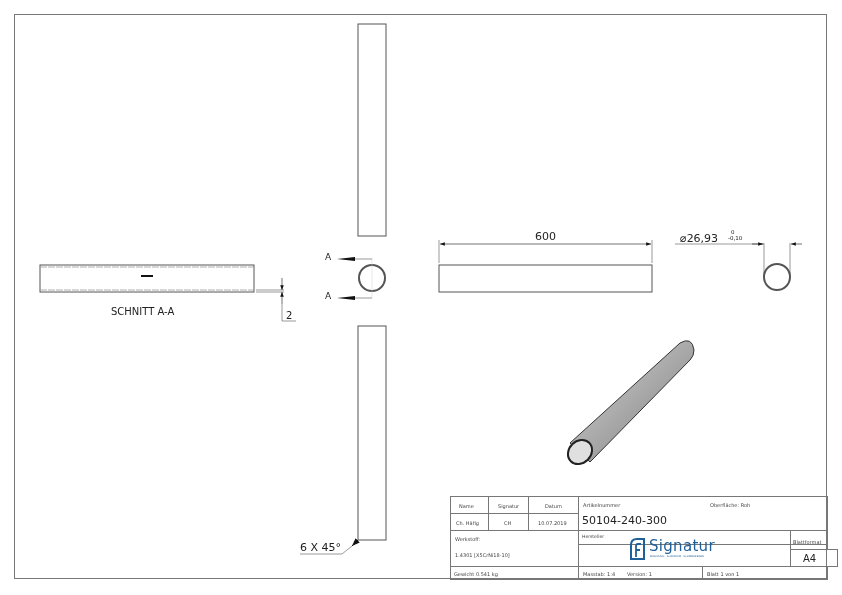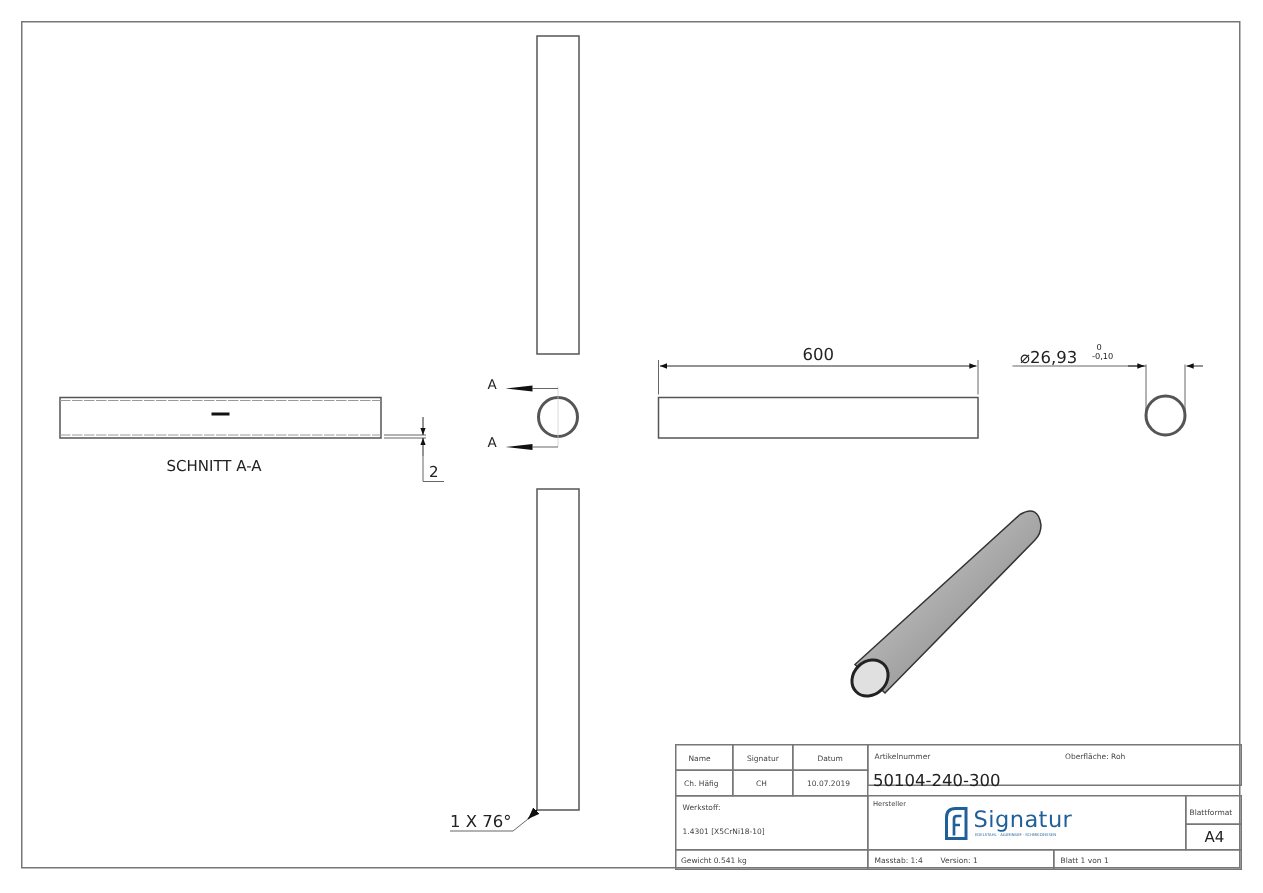--- a/index.html
+++ b/index.html
@@ -89,42 +89,42 @@
 <div class="txt" style="left:325px;top:252px;font-size:9px;">A</div>
 <div class="txt" style="left:325px;top:291px;font-size:9px;">A</div>
 <div class="txt" style="left:535px;top:230px;font-size:11px;">600</div>
 <div class="txt" style="left:680px;top:232px;font-size:11px;">
   <span>⌀</span><span>26,93</span>
 </div>
 <div class="txt" style="left:728px;top:229px;font-size:5.5px;line-height:6px;">
   <div style="padding-left:3px;">0</div>
   <div>-0,10</div>
 </div>
-<div class="txt" style="left:300px;top:541px;font-size:11px;">1 X 76°</div>
+<div class="txt" style="left:300px;top:541px;font-size:11px;">6 X 45°</div>
 
 <div class="tb">
   <div class="cell" style="left:0;top:0;width:39px;height:18px;">
       <div class="txt small" style="left:8px;top:6px;">Name</div>
     </div>
   <div class="cell" style="left:38px;top:0;width:41px;height:18px;">
       <div class="txt small" style="left:9px;top:6px;">Signatur</div>
     </div>
   <div class="cell" style="left:78px;top:0;width:51px;height:18px;">
       <div class="txt small" style="left:16px;top:6px;">Datum</div>
     </div>
   <div class="cell" style="left:0;top:17px;width:39px;height:18px;">
       <div class="txt small" style="left:5px;top:6px;">Ch. Häfig</div>
     </div>
   <div class="cell" style="left:38px;top:17px;width:41px;height:18px;">
       <div class="txt small" style="left:15px;top:6px;">CH</div>
     </div>
   <div class="cell" style="left:78px;top:17px;width:51px;height:18px;">
       <div class="txt small" style="left:9px;top:6px;">10.07.2019</div>
     </div>
-  <div class="cell" style="left:128px;top:0;width:250px;height:28px;">
+  <div class="cell" style="left:128px;top:0;width:250px;height:49px;">
     <div class="txt small" style="left:4px;top:5px;">Artikelnummer</div>
     <div class="txt small" style="left:131px;top:5px;"><span>Oberfläche:</span> <span>Roh</span></div>
     <div class="txt" style="left:3px;top:17px;font-size:11px;color:#222;">50104-240-300</div>
   </div>
   <div class="cell" style="left:0;top:34px;width:129px;height:37px;">
     <div class="txt small" style="left:4px;top:5px;">Werkstoff:</div>
     <div class="txt small" style="left:4px;top:21px;">1.4301 [X5CrNi18-10]</div>
   </div>
   <div class="cell" style="left:128px;top:34px;width:213px;height:37px;">
     <div class="txt small" style="left:3px;top:3px;font-size:4.5px;">Hersteller</div>
@@ -133,21 +133,21 @@
           <path d="M3,22 L3,8 Q3,2 9,2 L16,2 L16,22 Z" fill="none" stroke="#1f5f9a" stroke-width="2"></path>
           <path d="M8,20 L8,9 Q8,7 10,7 L13,7 M8,13 L12,13" fill="none" stroke="#1f5f9a" stroke-width="1.8"></path>
         </svg>
     </div>
     <div class="txt" style="left:70px;top:6px;font-size:15px;color:#1f5f9a;letter-spacing:0.3px;">Signatur</div>
     <div class="txt" style="left:71px;top:24px;font-size:2.5px;color:#1f5f9a;">EDELSTAHL · ALUMINIUM · SCHMIEDEEISEN</div>
   </div>
   <div class="cell" style="left:340px;top:34px;width:38px;height:20px;">
       <div class="txt small" style="left:2px;top:8px;">Blattformat</div>
     </div>
-  <div class="cell" style="left:340px;top:53px;width:38px;height:18px;">
+  <div class="cell" style="left:340px;top:53px;width:48px;height:18px;">
       <div class="txt" style="left:12px;top:3px;font-size:10px;">A4</div>
     </div>
   <div class="cell" style="left:0;top:70px;width:129px;height:14px;">
       <div class="txt small" style="left:3px;top:4px;">Gewicht 0.541 kg</div>
     </div>
   <div class="cell" style="left:128px;top:70px;width:125px;height:14px;">
     <div class="txt small" style="left:4px;top:4px;">Masstab: 1:4</div>
     <div class="txt small" style="left:48px;top:4px;">Version: 1</div>
   </div>
   <div class="cell" style="left:252px;top:70px;width:126px;height:14px;">

